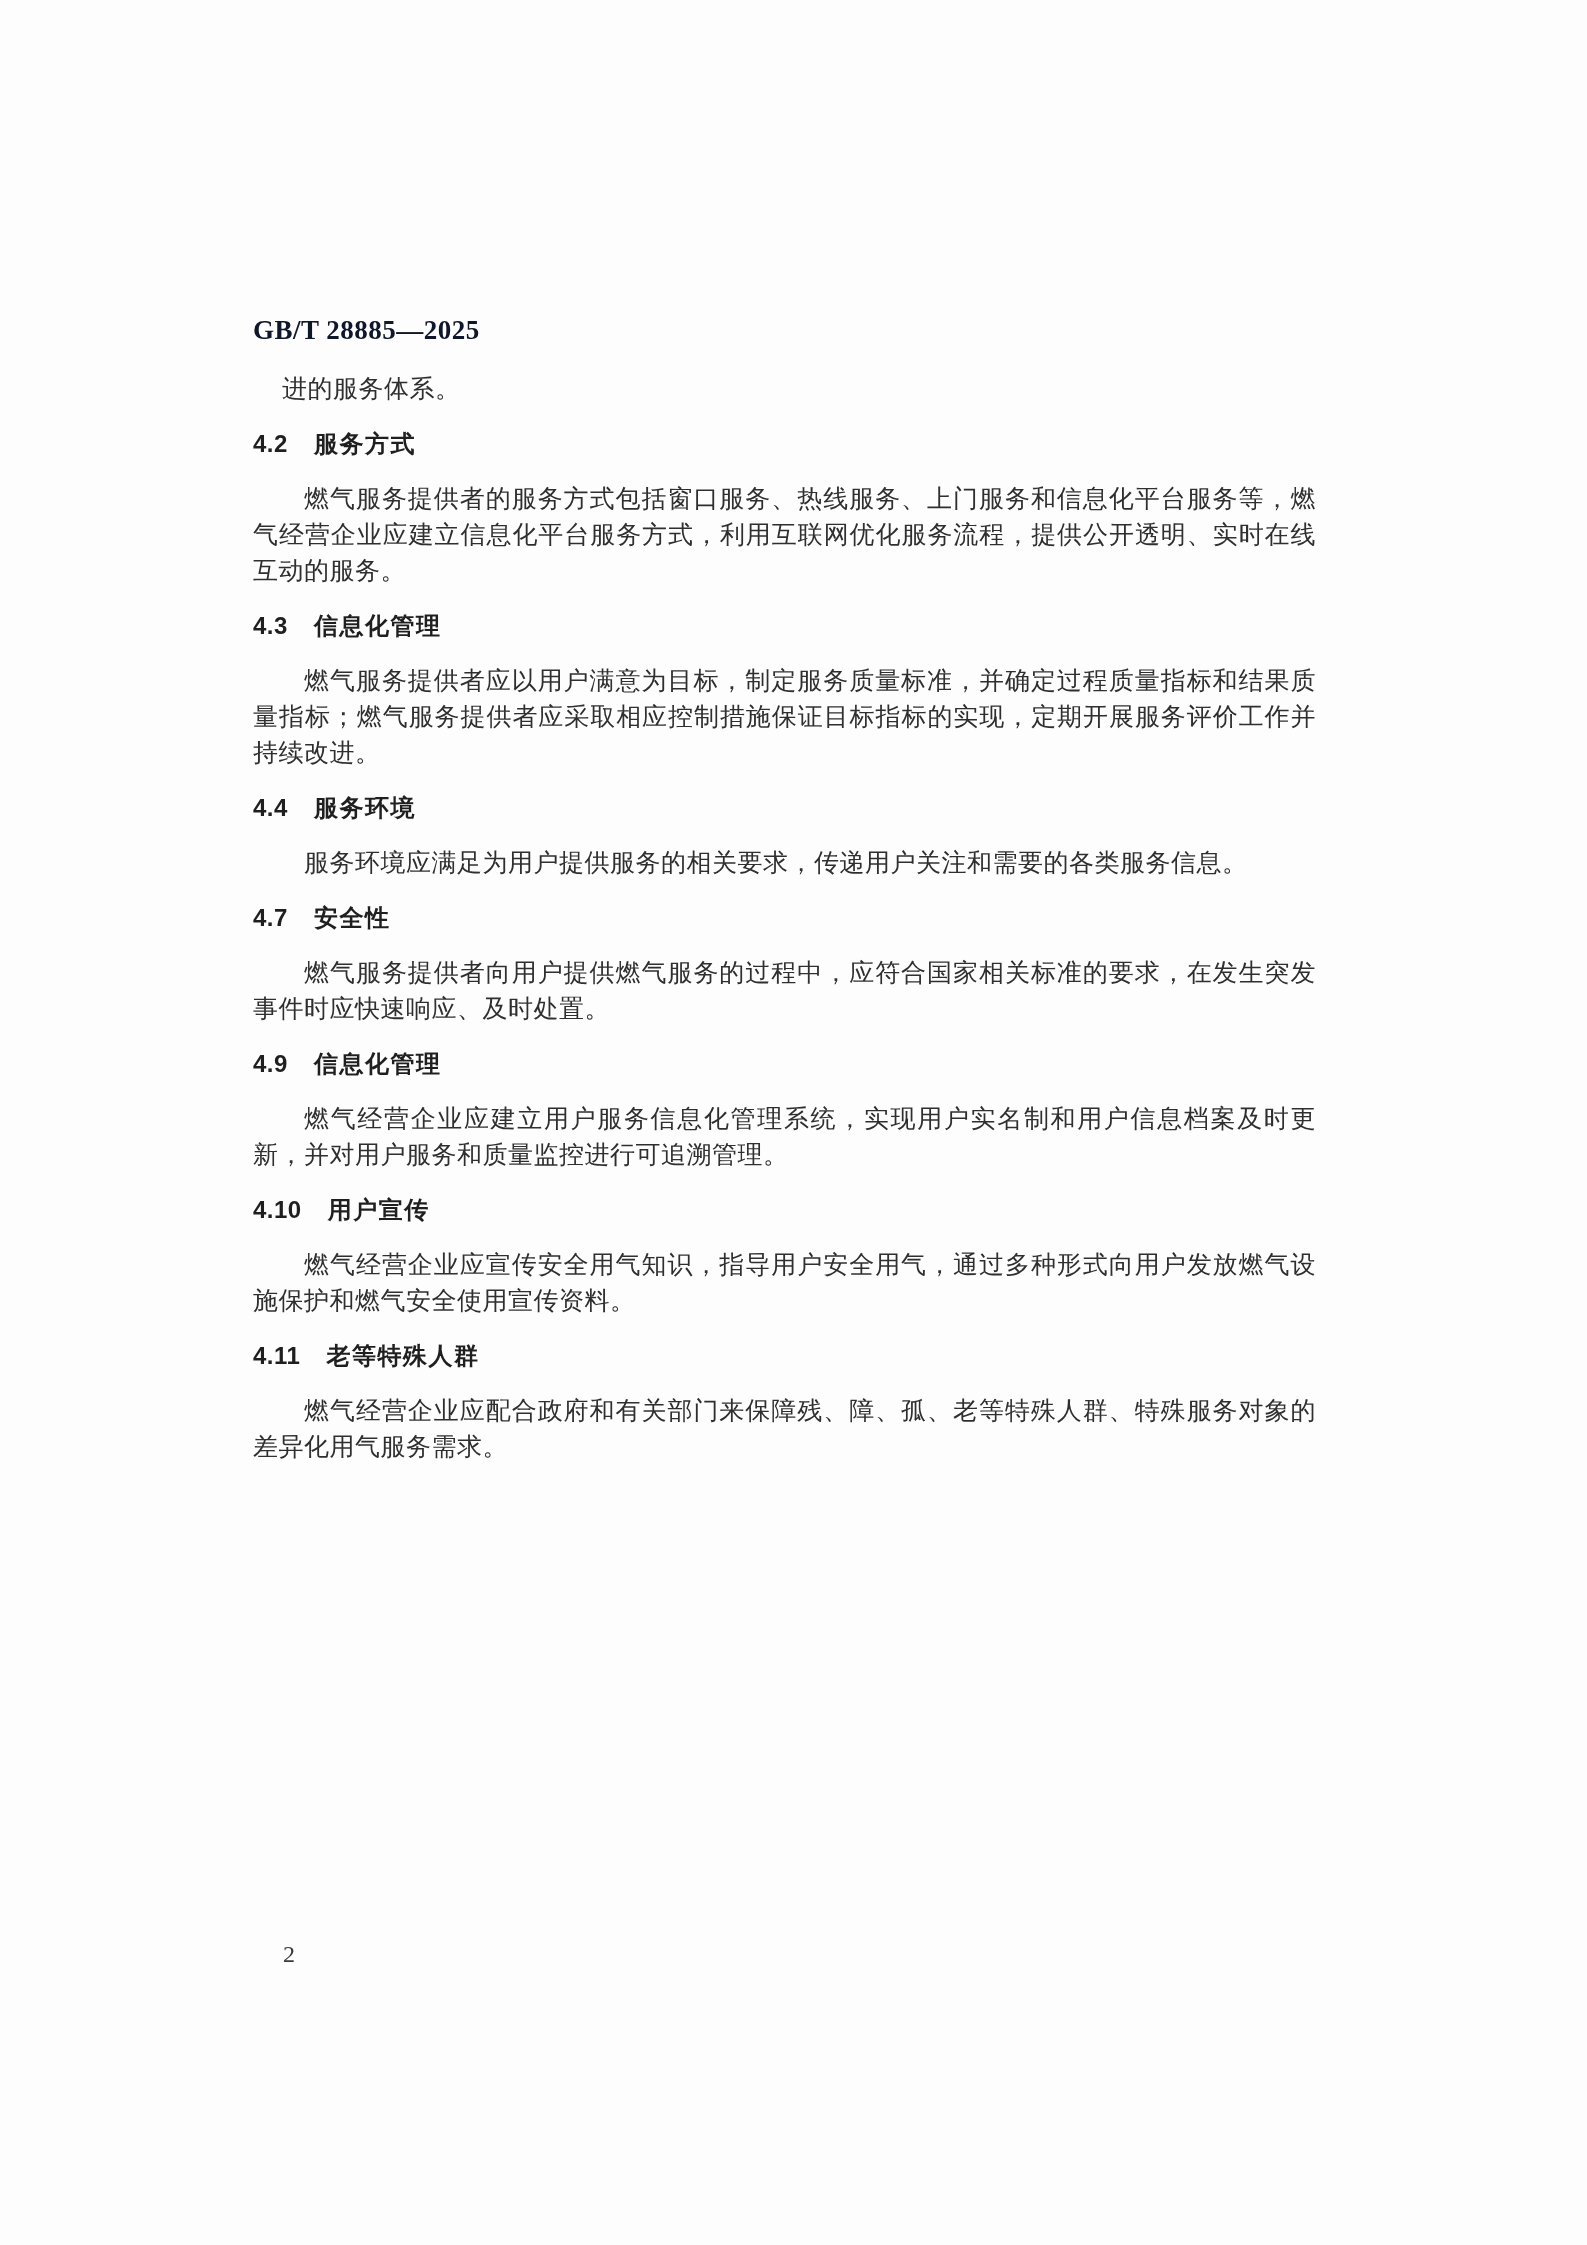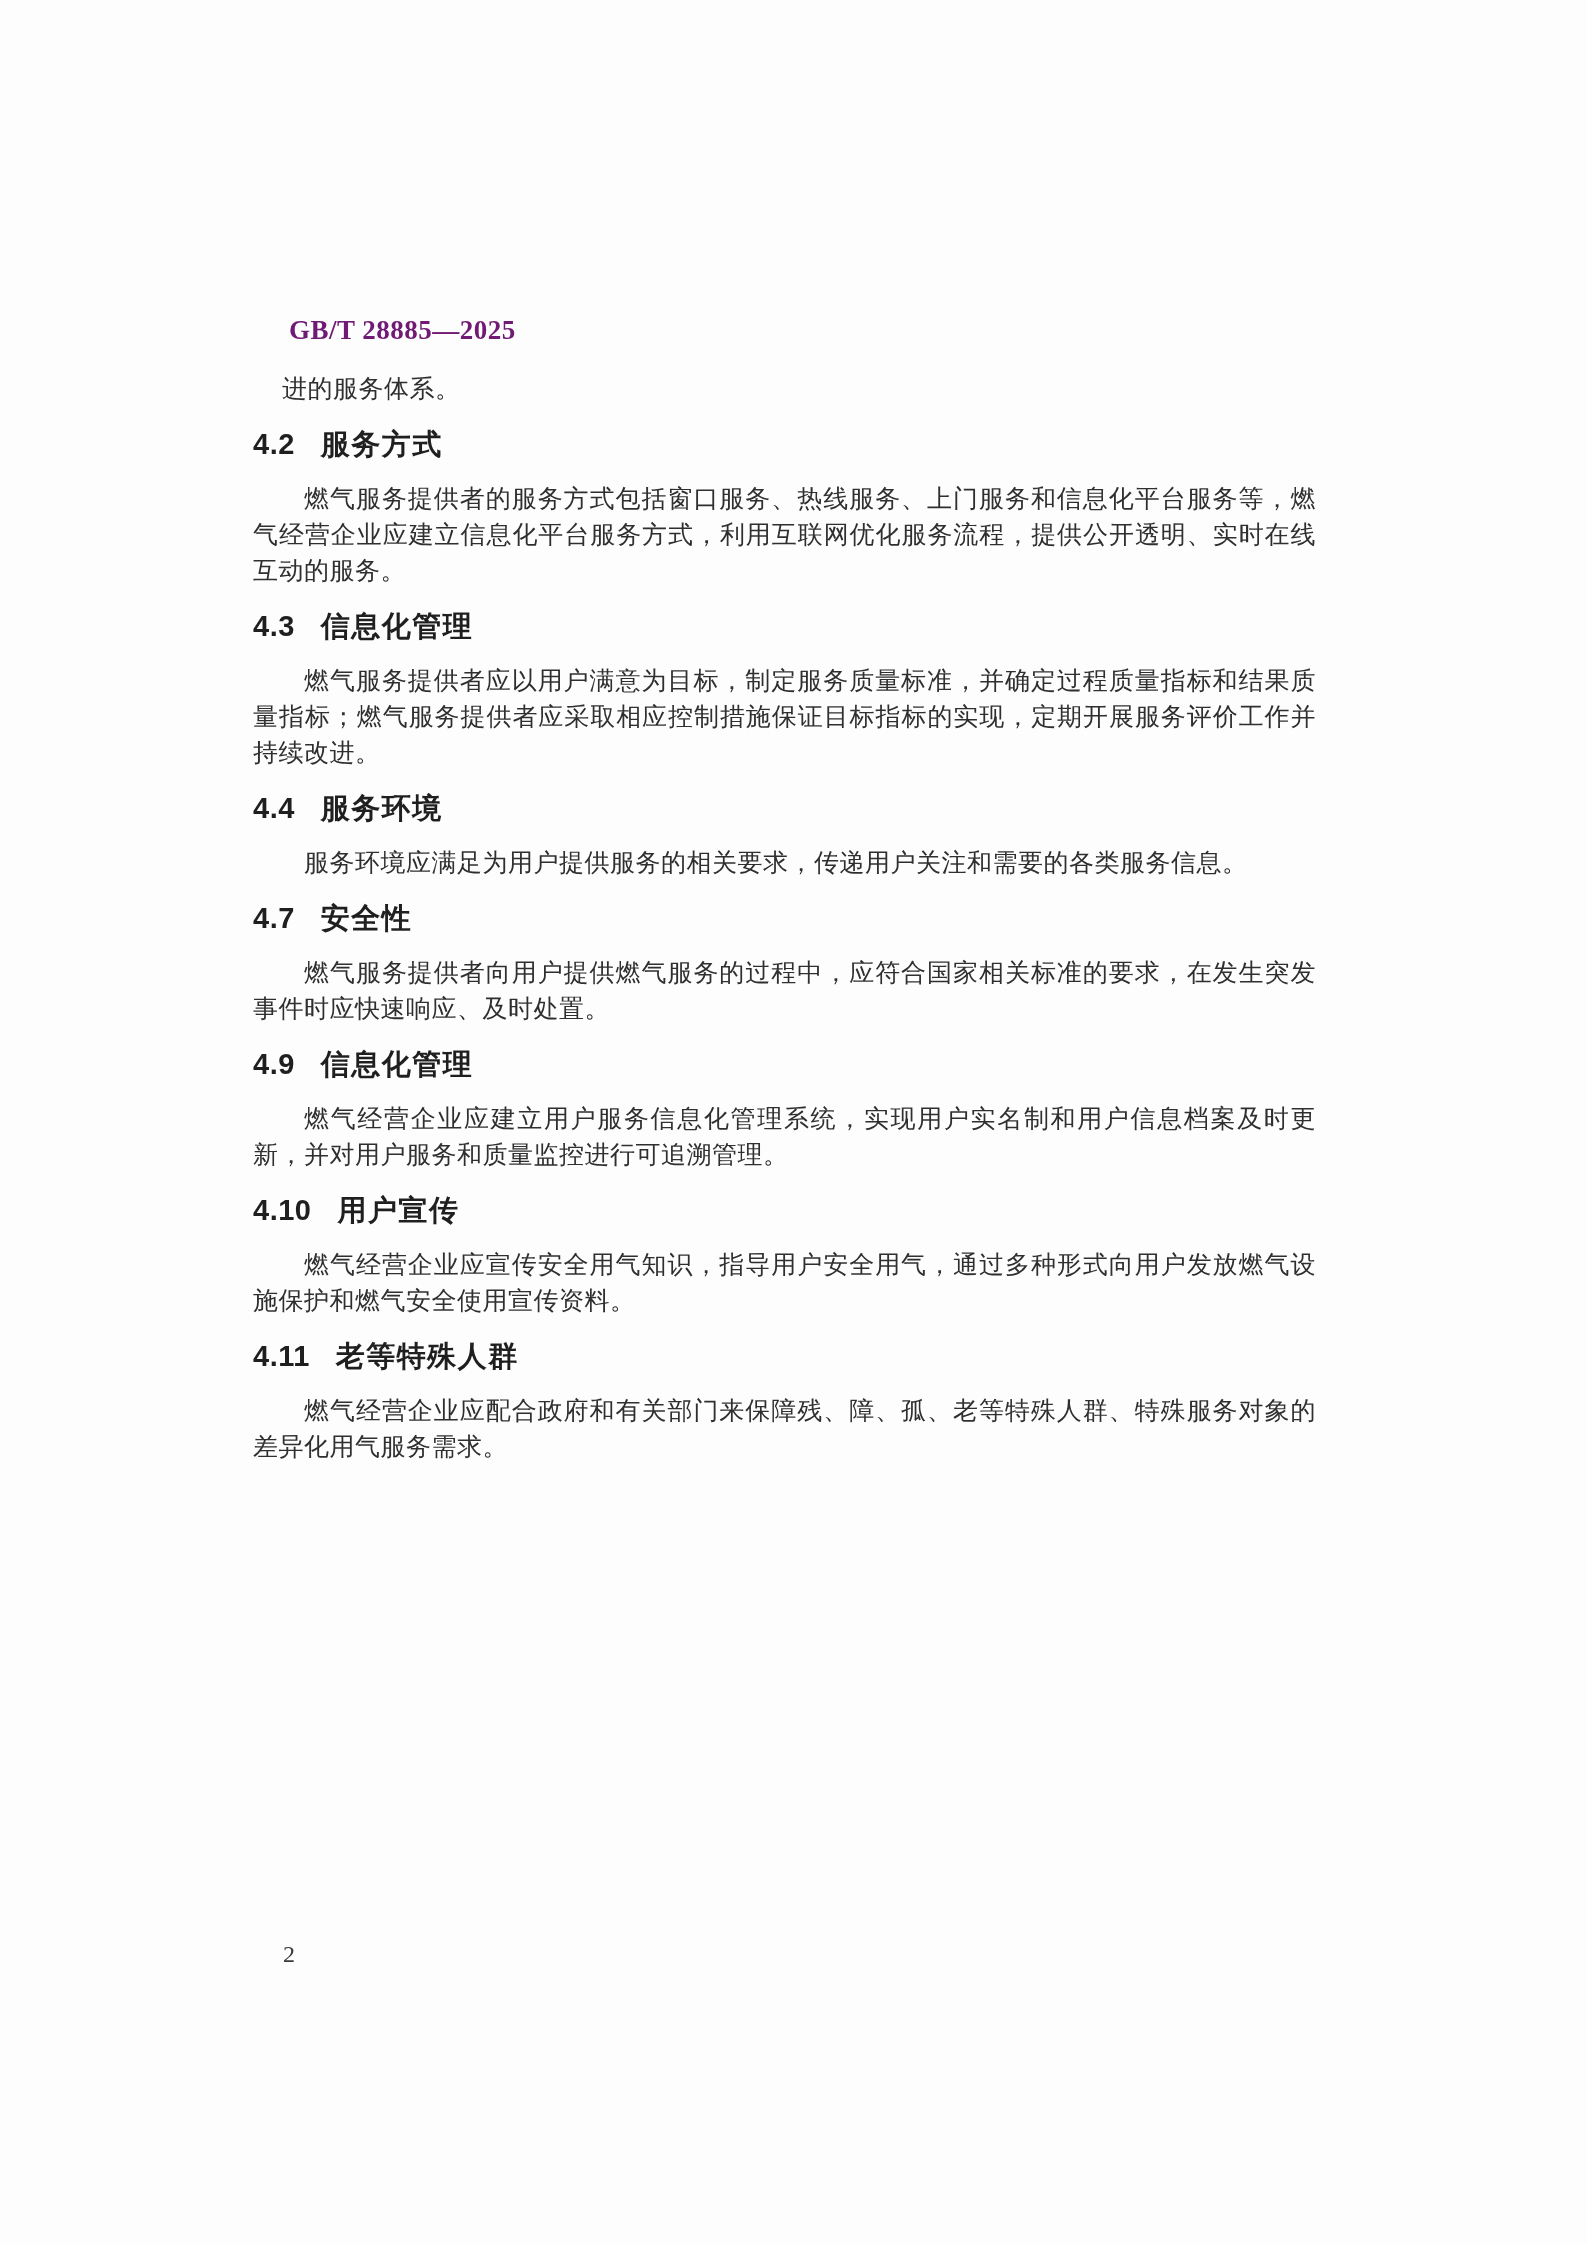--- a/index.html
+++ b/index.html
@@ -21,43 +21,42 @@
     left: 253px;
     top: 311px;
     width: 1063px;
   }
   .doc-header {
     font-family: "Liberation Serif", "DejaVu Serif", serif;
     font-weight: bold;
     font-size: 27px;
     line-height: 38px;
     letter-spacing: 0.5px;
-    color: #701a75;
-    margin-left: 36px;
+    color: #0f172a;
   }
   p.body-text {
     margin: 19px 0 0 0;
     font-size: 25px;
     line-height: 36px;
     text-align: justify;
     text-justify: inter-ideograph;
     letter-spacing: 0.5px;
     color: #2f2f2f;
   }
   p.body-text.continuation {
     margin-top: 22px;
     text-indent: 0;
     margin-left: 29px;
   }
   p.body-text.indent {
     text-indent: 51px;
   }
   h2.sec-heading {
     margin: 19px 0 0 0;
-    font-size: 29px;
+    font-size: 24px;
     line-height: 36px;
     font-weight: bold;
     font-family: "Liberation Sans", "DejaVu Sans", sans-serif;
     letter-spacing: 1.5px;
     color: #1f1f1f;
   }
   .sec-num {
     margin-right: 26px;
     letter-spacing: 0.5px;
   }

